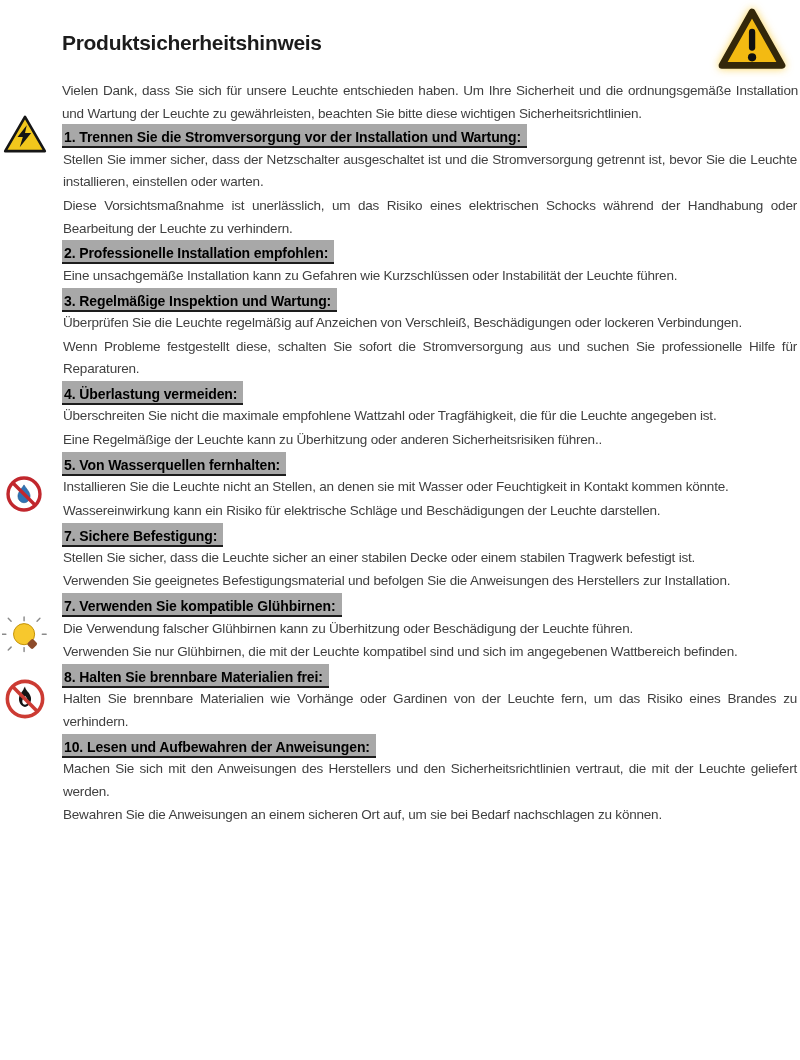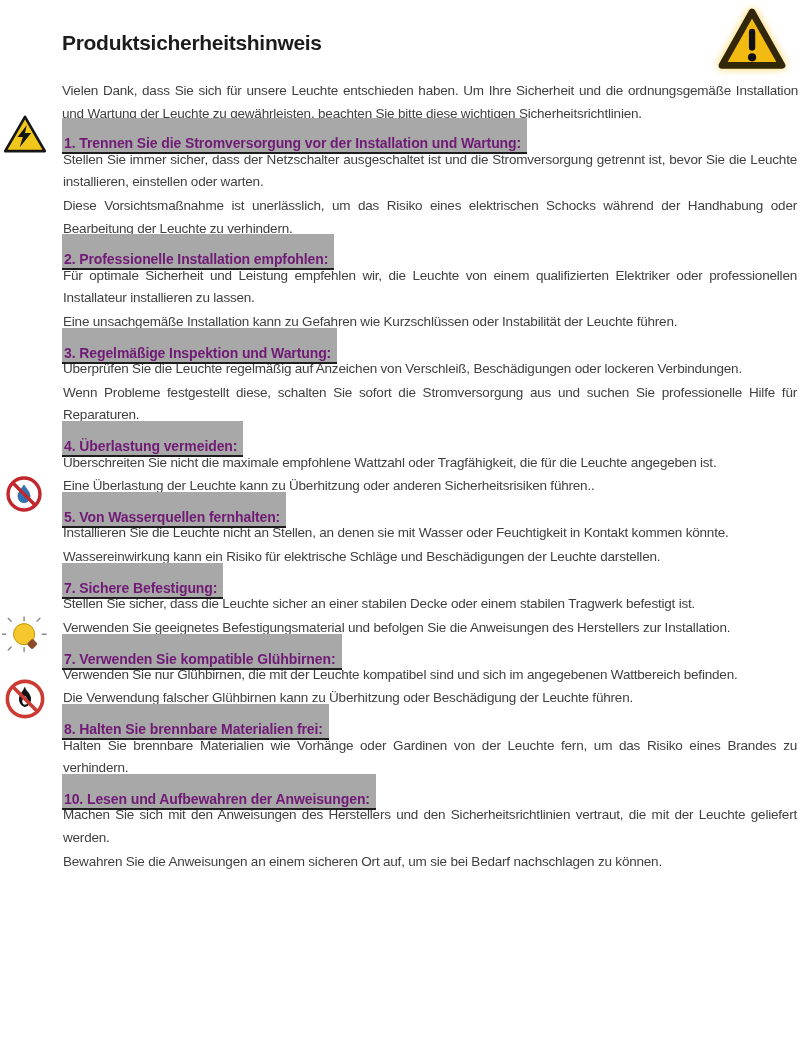--- a/index.html
+++ b/index.html
@@ -39,24 +39,24 @@
   .h-line {
     height: var(--lh);
     display: flex;
     align-items: center;
   }
   .hl {
     display: inline-block;
     font-size: 14px;
     font-weight: bold;
     letter-spacing: -0.1px;
-    color: #701a75;
+    color: #000000;
     background: #a8a8a8;
     border-bottom: 2px solid #1d1d1d;
-    padding: 17px 6px 0 2px;
+    padding: 5px 6px 0 2px;
     line-height: 17px;
   }
   .corner-warning {
     position: absolute;
     top: 6px; right: 11px;
     width: 74px; height: 66px;
     filter: drop-shadow(0 0 4px rgba(250, 205, 60, 0.85));
   }
   .margin-icon {
     position: absolute;
@@ -130,38 +130,37 @@
         <span class="hl">1. Trennen Sie die Stromversorgung vor der Installation und Wartung:</span>
       </div>
     <p>Stellen Sie immer sicher, dass der Netzschalter ausgeschaltet ist und die Stromversorgung getrennt ist, bevor Sie die Leuchte installieren, einstellen oder warten.</p>
     <p>Diese Vorsichtsmaßnahme ist unerlässlich, um das Risiko eines elektrischen Schocks während der Handhabung oder Bearbeitung der Leuchte zu verhindern.</p>
   </section>
 
   <section class="sec" id="sec-2">
     <div class="h-line">
         <span class="hl">2. Professionelle Installation empfohlen:</span>
       </div>
-    <p>Für optimale Sicherheit und Leistung empfehlen wir, die Leuchte von einem qualifizierten Elektriker oder professionellen Installateur installieren zu lassen.</p>
     <p>Eine unsachgemäße Installation kann zu Gefahren wie Kurzschlüssen oder Instabilität der Leuchte führen.</p>
   </section>
 
   <section class="sec" id="sec-3">
     <div class="h-line">
         <span class="hl">3. Regelmäßige Inspektion und Wartung:</span>
       </div>
     <p>Überprüfen Sie die Leuchte regelmäßig auf Anzeichen von Verschleiß, Beschädigungen oder lockeren Verbindungen.</p>
     <p>Wenn Probleme festgestellt diese, schalten Sie sofort die Stromversorgung aus und suchen Sie professionelle Hilfe für Reparaturen.</p>
   </section>
 
   <section class="sec" id="sec-4">
     <div class="h-line">
         <span class="hl">4. Überlastung vermeiden:</span>
       </div>
     <p>Überschreiten Sie nicht die maximale empfohlene Wattzahl oder Tragfähigkeit, die für die Leuchte angegeben ist.</p>
-    <p>Eine Überlastung der Leuchte kann zu Überhitzung oder anderen Sicherheitsrisiken führen..</p>
+    <p>Eine Regelmäßige der Leuchte kann zu Überhitzung oder anderen Sicherheitsrisiken führen..</p>
   </section>
 
   <section class="sec" id="sec-5">
     <div class="h-line">
         <span class="hl">5. Von Wasserquellen fernhalten:</span>
       </div>
     <p>Installieren Sie die Leuchte nicht an Stellen, an denen sie mit Wasser oder Feuchtigkeit in Kontakt kommen könnte.</p>
     <p>Wassereinwirkung kann ein Risiko für elektrische Schläge und Beschädigungen der Leuchte darstellen.</p>
   </section>
 
@@ -170,22 +169,22 @@
         <span class="hl">7. Sichere Befestigung:</span>
       </div>
     <p>Stellen Sie sicher, dass die Leuchte sicher an einer stabilen Decke oder einem stabilen Tragwerk befestigt ist.</p>
     <p>Verwenden Sie geeignetes Befestigungsmaterial und befolgen Sie die Anweisungen des Herstellers zur Installation.</p>
   </section>
 
   <section class="sec" id="sec-7">
     <div class="h-line">
         <span class="hl">7. Verwenden Sie kompatible Glühbirnen:</span>
       </div>
+    <p>Die Verwendung falscher Glühbirnen kann zu Überhitzung oder Beschädigung der Leuchte führen.</p>
     <p>Verwenden Sie nur Glühbirnen, die mit der Leuchte kompatibel sind und sich im angegebenen Wattbereich befinden.</p>
-    <p>Die Verwendung falscher Glühbirnen kann zu Überhitzung oder Beschädigung der Leuchte führen.</p>
   </section>
 
   <section class="sec" id="sec-8">
     <div class="h-line">
         <span class="hl">8. Halten Sie brennbare Materialien frei:</span>
       </div>
     <p>Halten Sie brennbare Materialien wie Vorhänge oder Gardinen von der Leuchte fern, um das Risiko eines Brandes zu verhindern.</p>
   </section>
 
 

